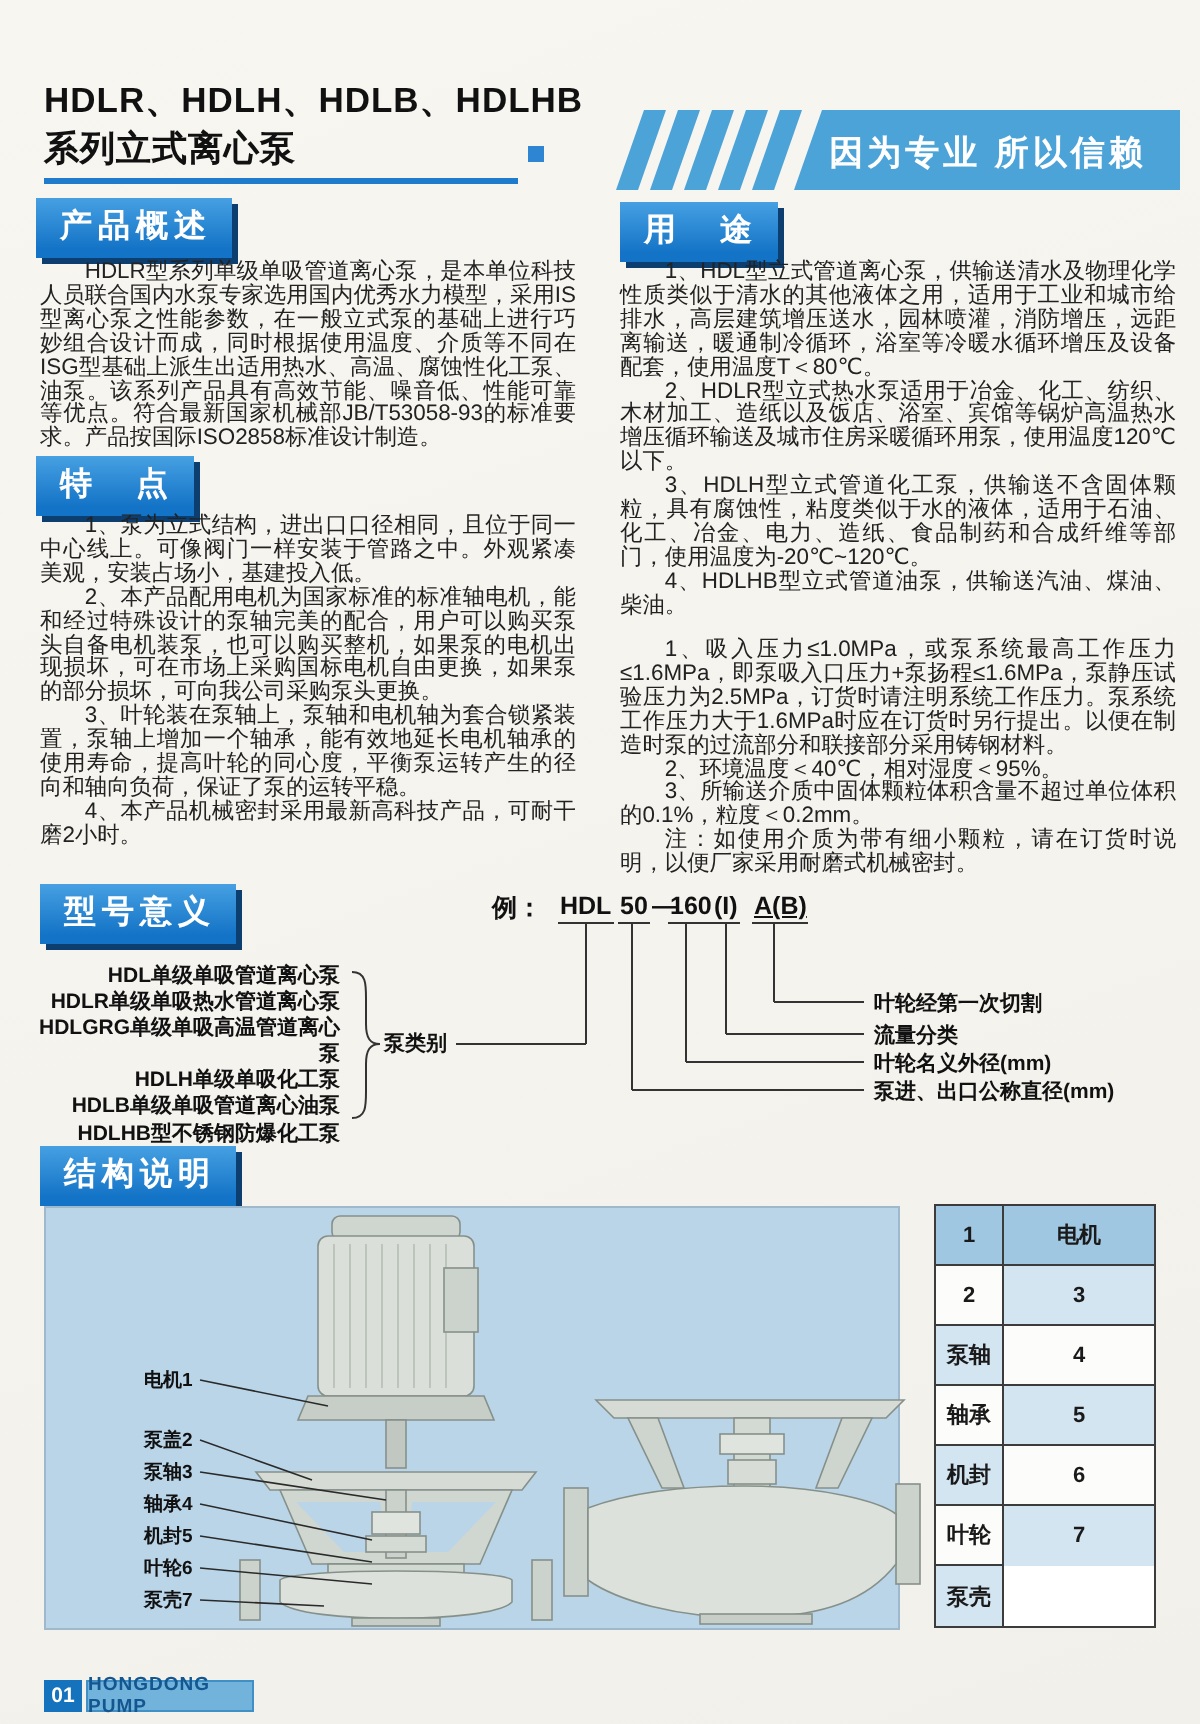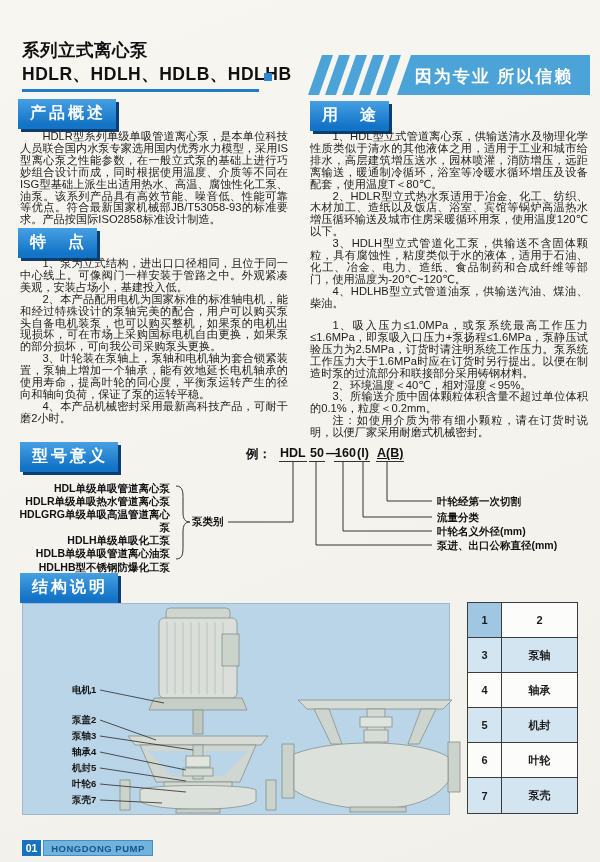--- a/index.html
+++ b/index.html
@@ -43,32 +43,32 @@
     display:flex;align-items:center;justify-content:center;
     font-size:11px;font-weight:bold;color:#1a1a1a;
   }
   .parts-table div:nth-child(2n){border-right:none;}
   .parts-table div:nth-last-child(-n+2){border-bottom:none;}
   .r1{background:#9fc7e2;}
   .rA{background:#fcfcfa;}
   .rB{background:#d4e5f2;}
   
   .page-num{left:22px;top:840px;width:19px;height:16px;background:#1473bc;color:#fff;font-size:10.5px;font-weight:bold;display:flex;align-items:center;justify-content:center;}
-  .brand-box{left:43px;top:840px;width:110px;height:16px;background:#72b3dc;border:1px solid #3f90c6;color:#14568f;font-size:9.5px;font-weight:bold;letter-spacing:.5px;display:flex;align-items:center;justify-content:center;}
+  .brand-box{left:43px;top:840px;width:84px;height:16px;background:#72b3dc;border:1px solid #3f90c6;color:#14568f;font-size:9.5px;font-weight:bold;letter-spacing:.5px;display:flex;align-items:center;justify-content:center;}
   svg{display:block;}
   .line-svg{position:absolute;pointer-events:none;}
 </style>
 </head>
 <body>
 
 <div class="page">
 
   <div class="abs page-title">
+    <div>HDLR、HDLH、HDLB、HDLHB</div>
     <div>系列立式离心泵</div>
-    <div>HDLR、HDLH、HDLB、HDLHB</div>
   </div>
   <div class="abs title-underline"></div>
   <div class="abs title-square"></div>
 
   <div class="abs banner">
     <svg width="282" height="40" viewBox="0 0 282 40">
       <polygon points="14,0 25,0 11,40 0,40" fill="#4ba3d8"></polygon>
       <polygon points="31,0 42,0 28,40 17,40" fill="#4ba3d8"></polygon>
       <polygon points="48,0 59,0 45,40 34,40" fill="#4ba3d8"></polygon>
       <polygon points="65,0 76,0 62,40 51,40" fill="#4ba3d8"></polygon>
@@ -213,20 +213,21 @@
       <text class="callout" x="36" y="135">泵轴3</text>
       <text class="callout" x="36" y="151">轴承4</text>
       <text class="callout" x="36" y="167">机封5</text>
       <text class="callout" x="36" y="183">叶轮6</text>
       <text class="callout" x="36" y="199">泵壳7</text>
     </svg>
   </div>
 
   <div class="abs parts-table">
     <div class="r1">1</div>
+    <div class="r1">电机</div>
     <div class="rA">2</div>
     <div class="rB">3</div>
     <div class="rB">泵轴</div>
     <div class="rA">4</div>
     <div class="rA">轴承</div>
     <div class="rB">5</div>
     <div class="rB">机封</div>
     <div class="rA">6</div>
     <div class="rA">叶轮</div>
     <div class="rB">7</div>

